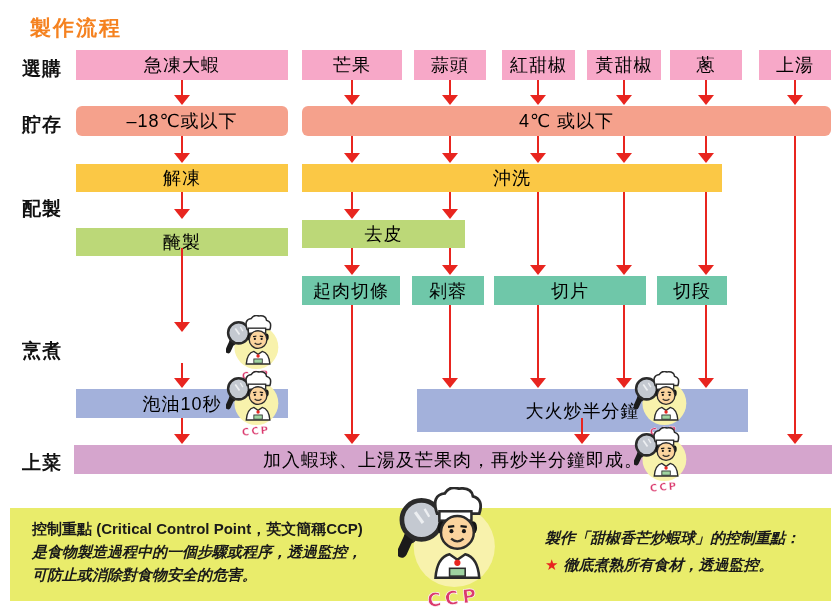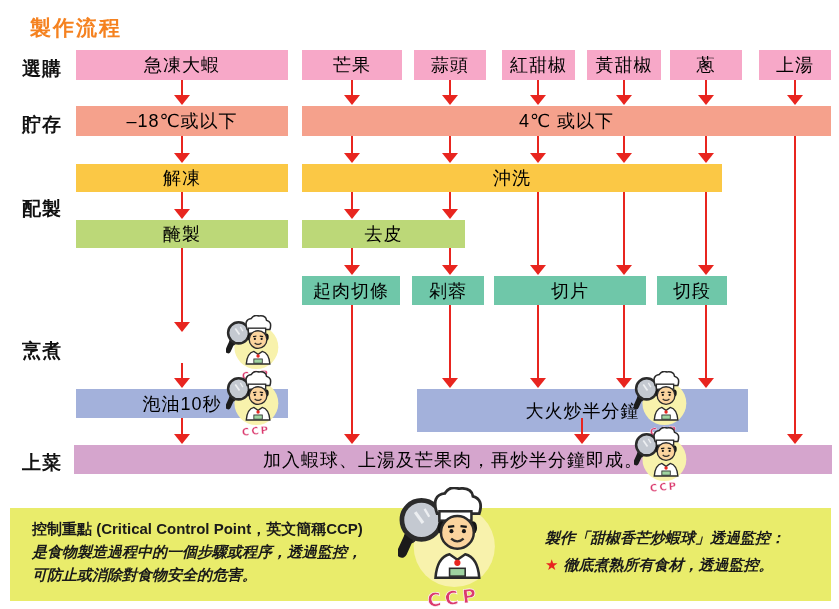--- a/index.html
+++ b/index.html
@@ -14,21 +14,21 @@
   }
   .stage{
     position:absolute;left:22px;width:52px;
     font-size:19px;font-weight:bold;letter-spacing:1px;color:#111;
   }
   .bx{
     position:absolute;display:flex;align-items:center;justify-content:center;
     font-size:18px;font-weight:500;letter-spacing:1px;color:#000000;white-space:nowrap;
   }
   .pink{background:var(--pink,#F7A8C8);}
-  .salmon{background:var(--salmon,#F5A18C);}
+  .salmon{background:var(--salmon,#F5A18C);border-radius:6px;}
   .yellow{background:var(--yellow,#FBC845);}
   .green{background:var(--green,#BCD878);}
   .teal{background:var(--teal,#6FC7A9);}
   .blue{background:var(--blue,#8FD9F7);}
   .peri{background:var(--periwinkle,#A3B1DB);}
   .mauve{background:var(--mauve,#D5A5CD);}
   .ar{position:absolute;width:16px;}
   .ar::before{
     content:"";position:absolute;left:7px;top:0;bottom:8px;width:2px;
     background:var(--arrow-red,#E8251F);
@@ -100,21 +100,21 @@
   <div class="bx pink" style="left:587px;top:50px;width:74px;height:30px">黃甜椒</div>
   <div class="bx pink" style="left:670px;top:50px;width:72px;height:30px">蔥</div>
   <div class="bx pink" style="left:759px;top:50px;width:72px;height:30px">上湯</div>
 
   <div class="bx salmon" style="left:76px;top:106px;width:212px;height:30px">–18℃或以下</div>
   <div class="bx salmon" style="left:302px;top:106px;width:529px;height:30px">4℃ 或以下</div>
 
   <div class="bx yellow" style="left:76px;top:164px;width:212px;height:28px">解凍</div>
   <div class="bx yellow" style="left:302px;top:164px;width:420px;height:28px">沖洗</div>
 
-  <div class="bx green" style="left:76px;top:220px;width:212px;height:28px">醃製</div>
+  <div class="bx green" style="left:76px;top:228px;width:212px;height:28px">醃製</div>
   <div class="bx green" style="left:302px;top:220px;width:163px;height:28px">去皮</div>
 
   <div class="bx teal" style="left:302px;top:276px;width:98px;height:29px">起肉切條</div>
   <div class="bx teal" style="left:412px;top:276px;width:72px;height:29px">剁蓉</div>
   <div class="bx teal" style="left:494px;top:276px;width:152px;height:29px">切片</div>
   <div class="bx teal" style="left:657px;top:276px;width:70px;height:29px">切段</div>
 
   <div class="bx peri" style="left:76px;top:389px;width:212px;height:29px">泡油10秒</div>
   <div class="bx peri" style="left:417px;top:389px;width:331px;height:43px">大火炒半分鐘</div>
 
@@ -172,21 +172,21 @@
       <use href="#ccp-chef"></use>
     </svg>
 
   <div class="note">
     <div class="note-left">
       <div class="nl1">控制重點 (Critical Control Point，英文簡稱CCP)</div>
       <div class="nl2">是食物製造過程中的一個步驟或程序，透過監控，</div>
       <div class="nl2">可防止或消除對食物安全的危害。</div>
     </div>
     <div class="note-right">
-      <div class="nr1">製作「甜椒香芒炒蝦球」透過監控：</div>
+      <div class="nr1">製作「甜椒香芒炒蝦球」的控制重點：</div>
       <div class="nr2"><span class="star">★</span><span>徹底煮熟所有食材，透過監控。</span></div>
     </div>
   </div>
   <svg class="chef" style="left:398px;top:487px" width="100" height="122">
       <use href="#ccp-chef"></use>
     </svg>
 
 </div>
 
 </body></html>

